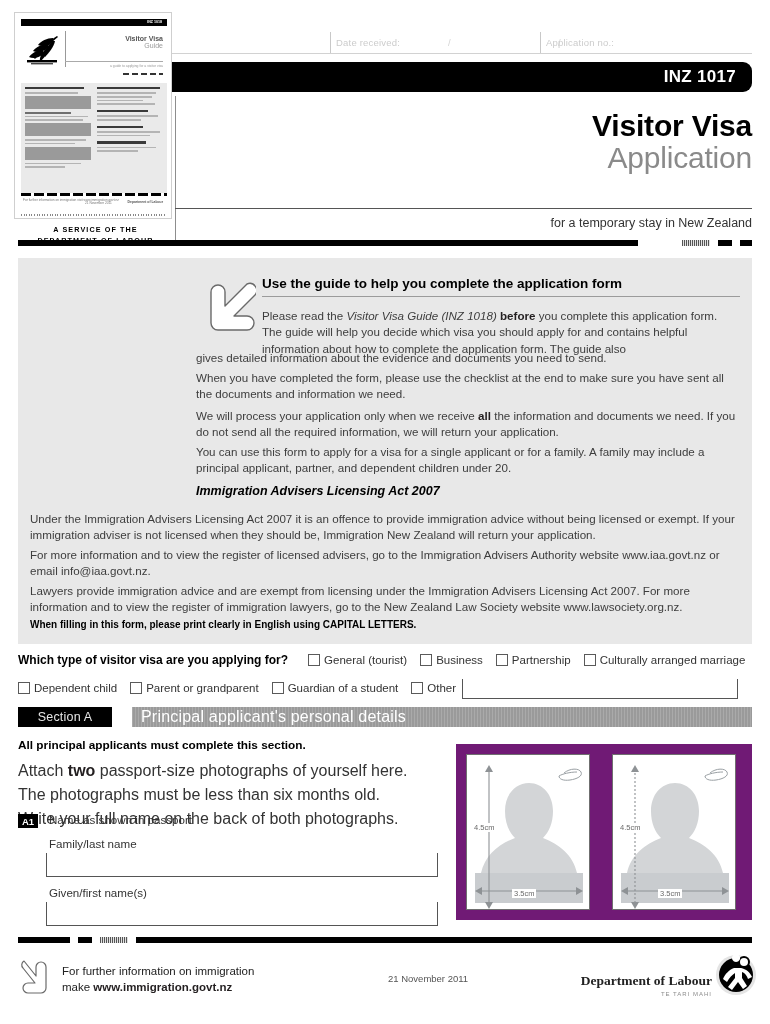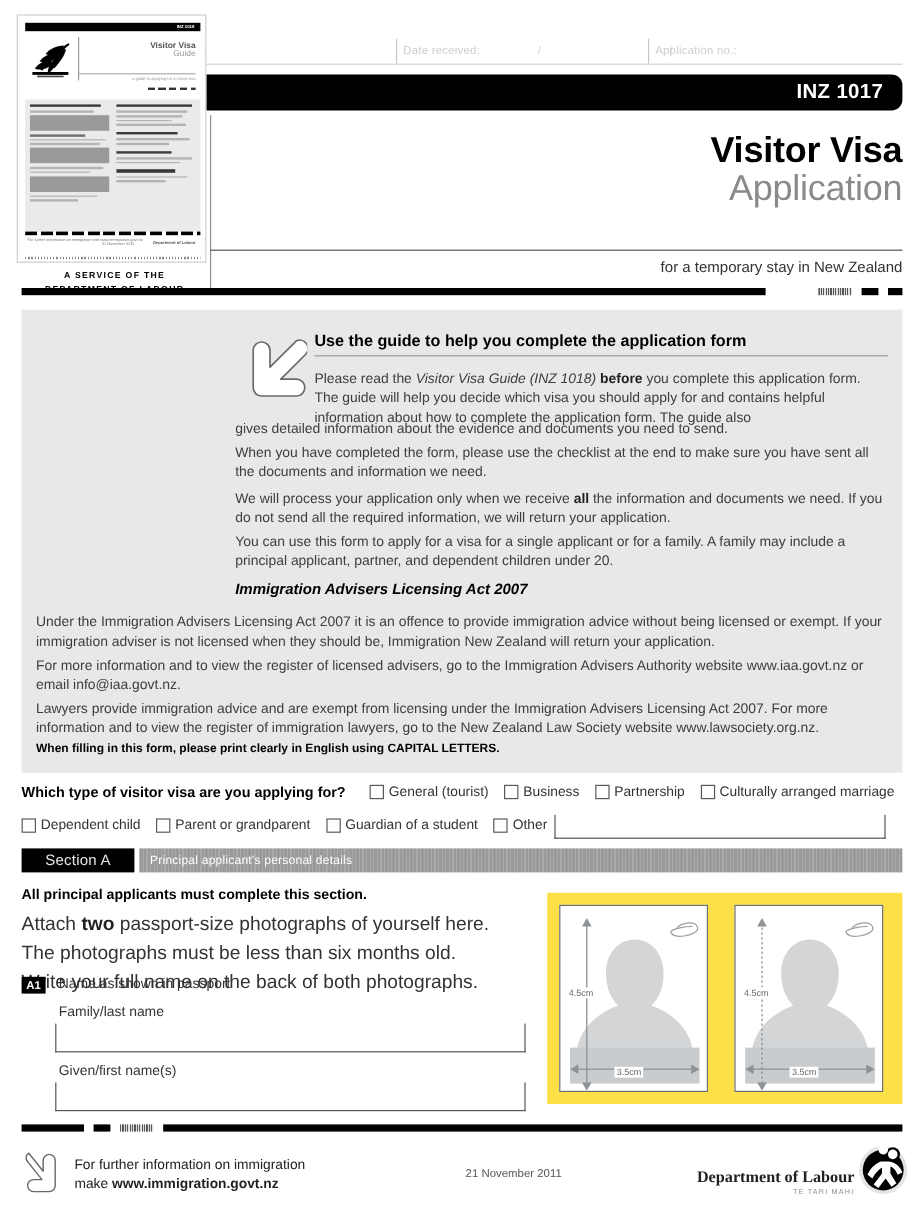--- a/index.html
+++ b/index.html
@@ -181,21 +181,21 @@
   }
 
   
   .sec-bar { position: absolute; left: 18px; top: 707px; width: 734px; height: 20px; display: flex; }
   .sec-tag {
     width: 94px; background: #000; color: #e6e6e6;
     font-size: 12.5px; display: flex; align-items: center; justify-content: center;
     letter-spacing: .2px;
   }
   .sec-title {
-    flex: 1; margin-left: 4px; color: #fff; font-size: 10px;
+    flex: 1; margin-left: 20px; color: #fff; font-size: 16px;
     display: flex; align-items: center; padding-left: 9px; letter-spacing: .2px;
     background:
       repeating-linear-gradient(90deg, rgba(255,255,255,.16) 0 1px, transparent 1px 3px),
       #9a9a9a;
   }
 
   .must-line {
     position: absolute; left: 18px; top: 738px;
     font-size: 11.8px; font-weight: bold; color: #000;
   }
@@ -218,21 +218,21 @@
     position: absolute; left: 46px; width: 392px; height: 24px;
     border-left: 1px solid #555; border-right: 1px solid #555;
     border-bottom: 1px solid #555;
   }
   .fb-1 { top: 853px; }
   .fb-2 { top: 902px; }
 
   
   .photo-area {
     position: absolute; left: 456px; top: 744px; width: 296px; height: 176px;
-    background: #fde047;
+    background: #701a75;
     padding-left: 16px;
   }
   .photo-box {
     position: absolute; top: 10px; width: 124px; height: 156px;
     background: #fff; border: 1px solid #6f6f6f;
   }
   .pb-left { left: 10px; }
   .pb-right { left: 156px; }
   .pb-inner { position: absolute; inset: 0; overflow: hidden; }
   .dim-lbl-v {

